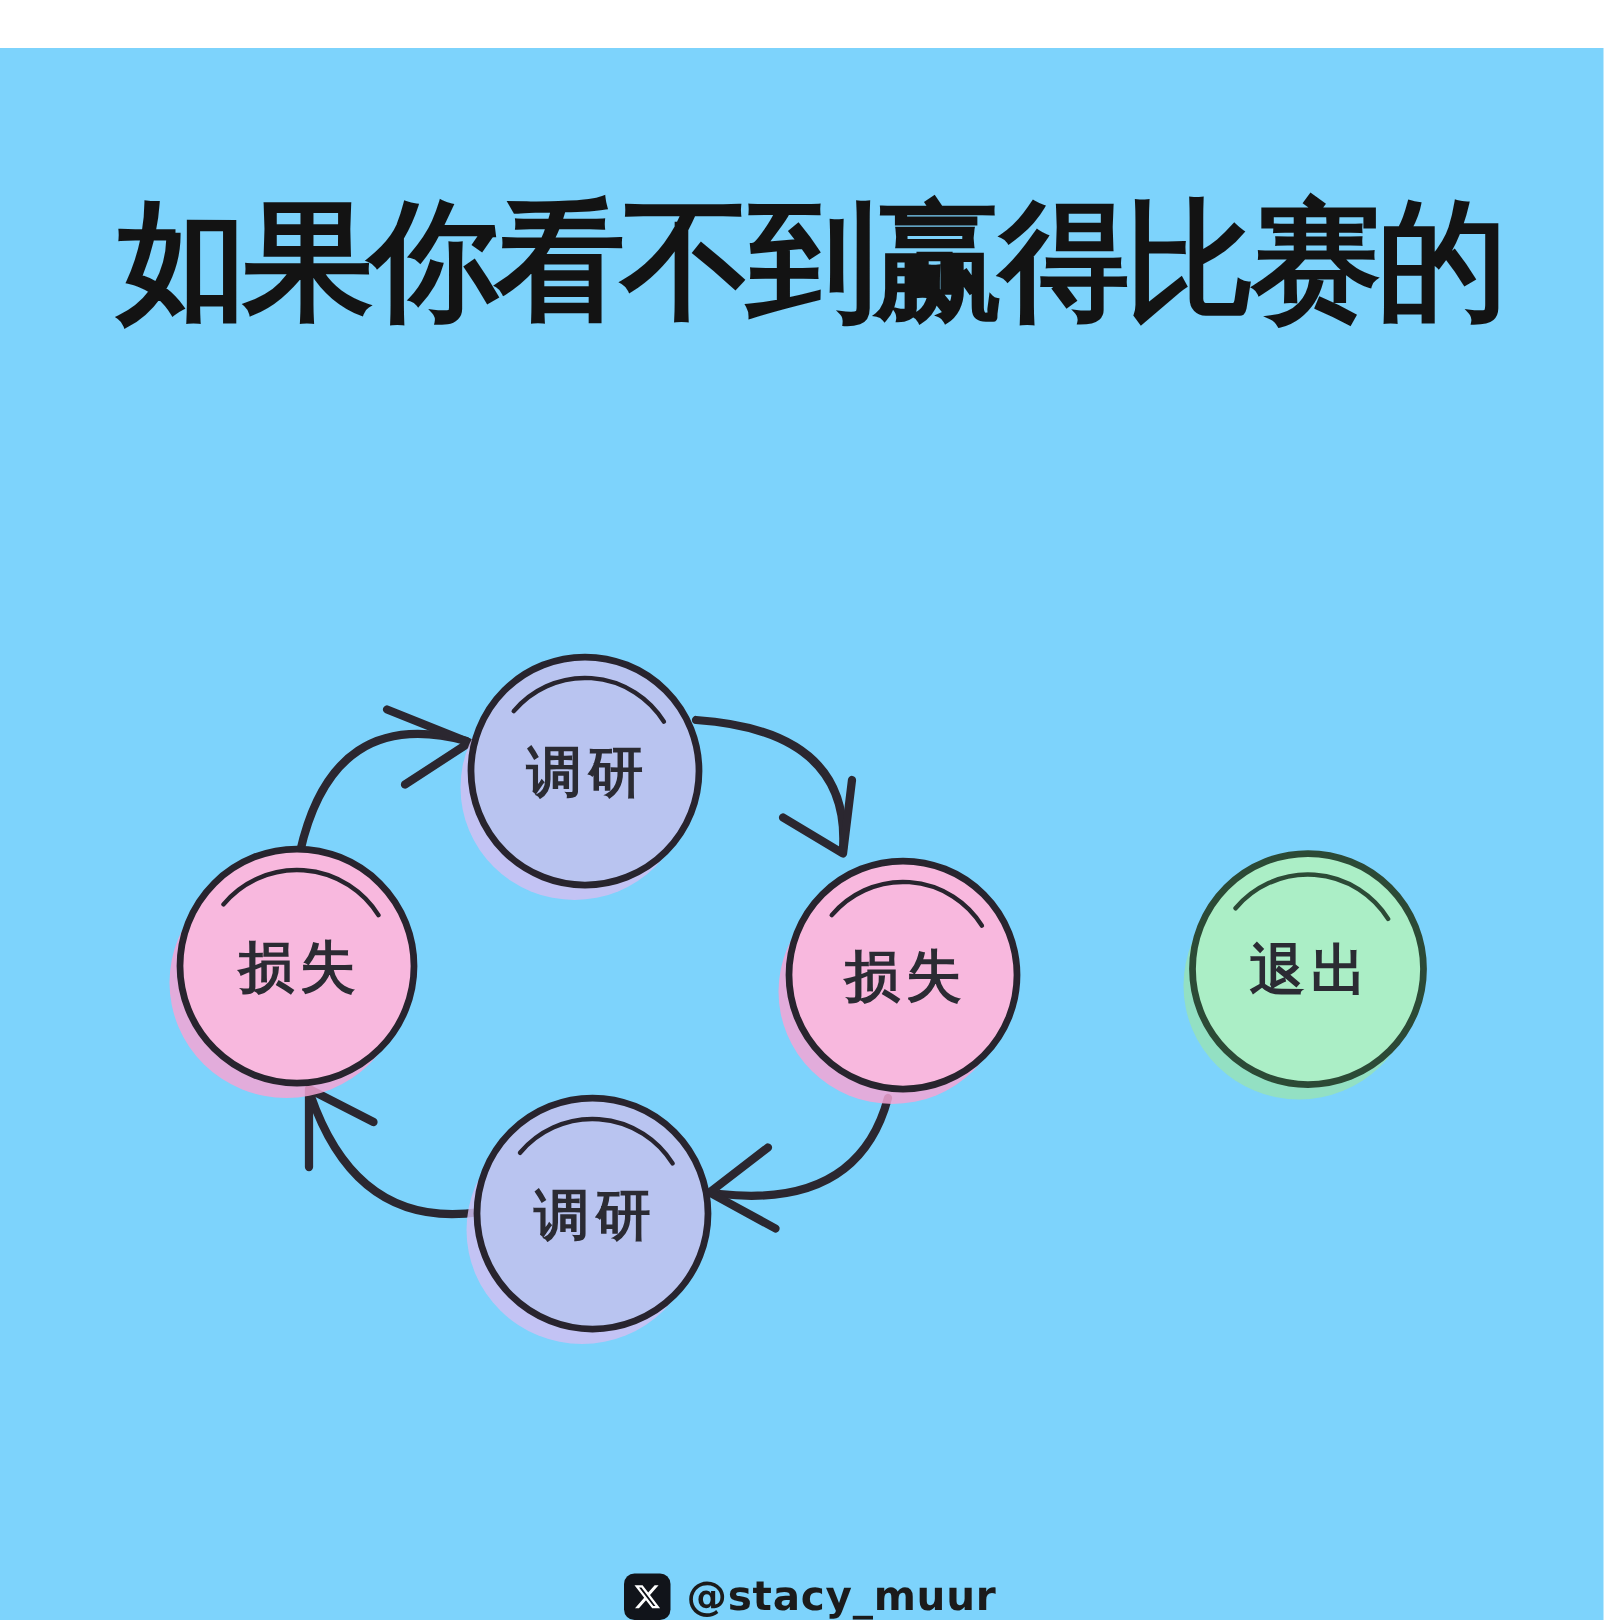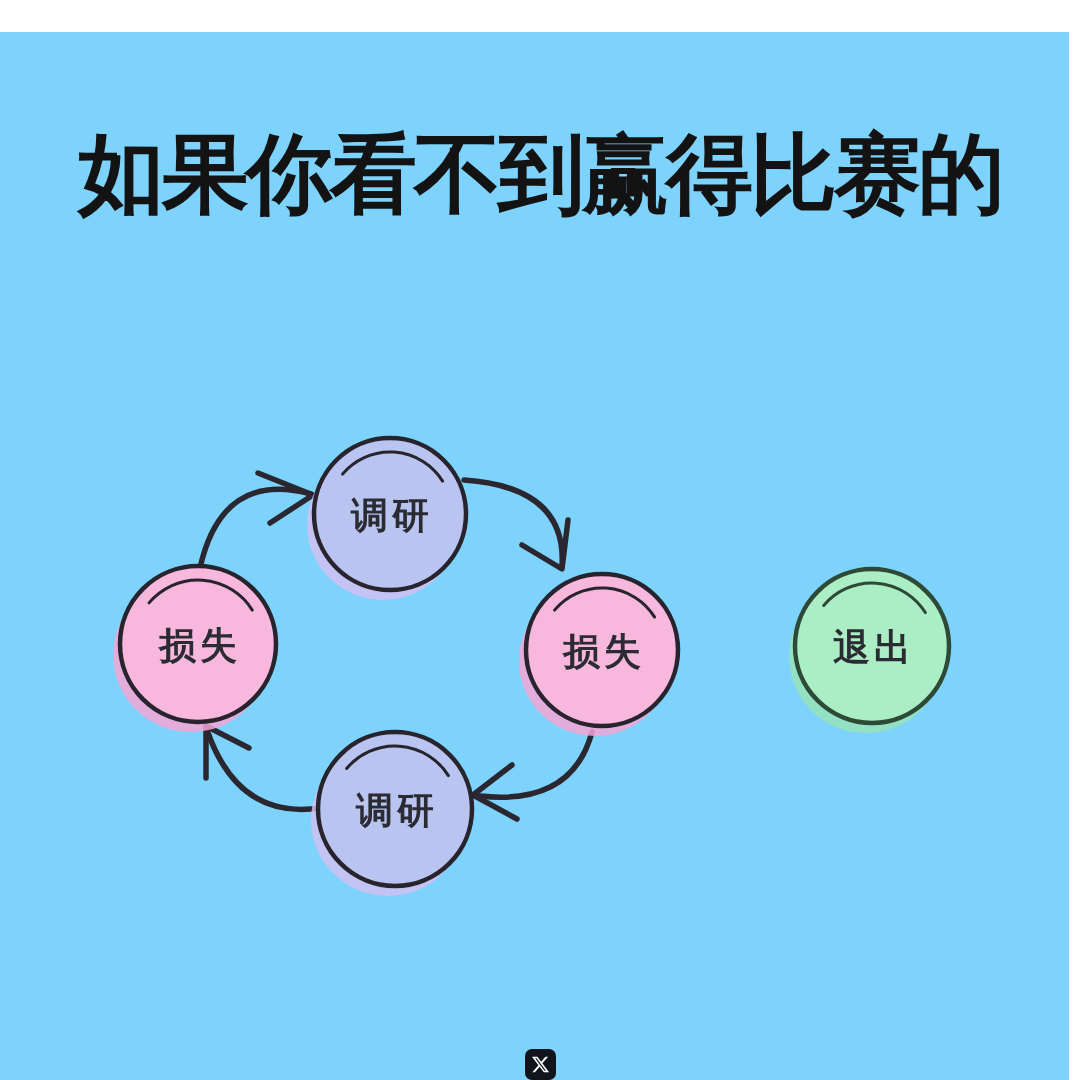--- a/index.html
+++ b/index.html
@@ -132,15 +132,16 @@
       <text class="node-label" x="874" y="615" text-anchor="middle" dominant-baseline="central">退出</text>
     </g>
   </svg>
 
   <div class="footer">
     <span class="x-logo-box">
       <svg width="19" height="19" viewBox="0 0 24 24" aria-hidden="true">
         <path fill="#ffffff" d="M18.244 2.25h3.308l-7.227 8.26 8.502 11.24H16.17l-5.214-6.817L4.99 21.75H1.68l7.73-8.835L1.254 2.25H8.08l4.713 6.231 5.451-6.231zm-1.161 17.52h1.833L7.084 4.126H5.117l11.966 15.644z"></path>
       </svg>
     </span>
+    <span class="handle">@stacy_muur</span>
   </div>
 
 </div>
 
 </body></html>

